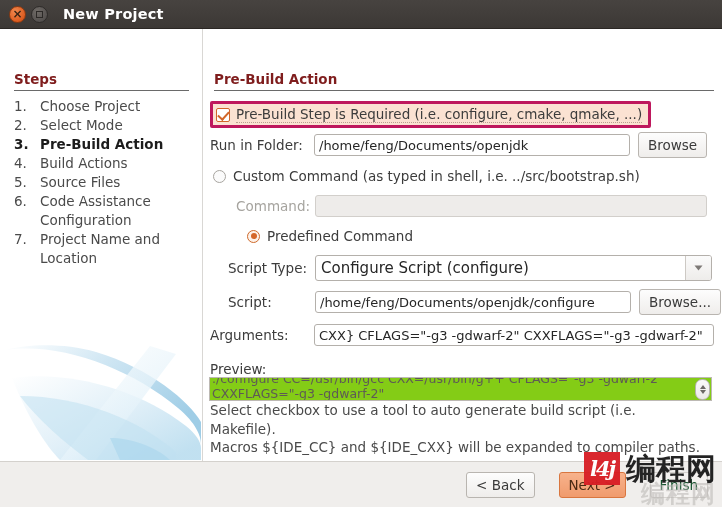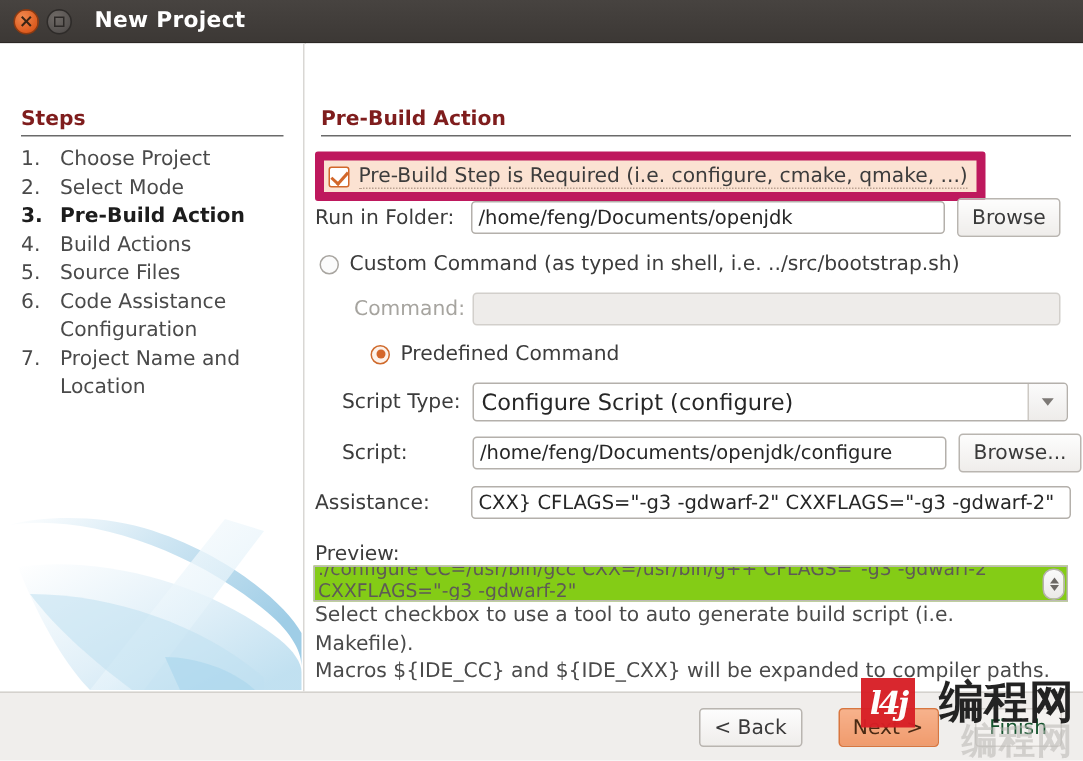--- a/index.html
+++ b/index.html
@@ -128,21 +128,21 @@
   .btn.disabled { color: #14532d; background: #f4f2f0; border-color: #d5d2ce; }
   .btn.accent {
     background: linear-gradient(to bottom, #f7b28c 0%, #f09b6d 100%);
     border: 1px solid #d9763f; color: #4a2a14;
   }
 
   
   .chk-wrap {
     position: absolute; top: 72px; left: 210px;
     display: flex; align-items: center;
-    background: #fbe2d2; border: 6px solid #be185d;
+    background: #fbe2d2; border: 3px solid #be185d;
     border-radius: 2px; padding: 2px 6px 2px 3px;
   }
   .cbox {
     width: 14px; height: 14px; flex: none;
     background: #ffffff; border: 1.5px solid #d2672a;
     border-radius: 2px; margin-right: 6px;
     position: relative;
   }
   .cbox::after {
     content: ""; position: absolute;
@@ -229,21 +229,21 @@
     border-top: 1px solid #d4d1cd;
   }
   .btnrow {
     position: absolute; right: 14px; top: 10px;
     display: flex; align-items: center; gap: 24px;
   }
 
   
   .watermark {
     position: absolute; right: 6px; top: 452px;
-    display: flex; align-items: center; gap: 16px;
+    display: flex; align-items: center; gap: 6px;
     pointer-events: none; opacity: .96;
   }
   .wm-logo {
     width: 36px; height: 33px; background: #d81f26;
     display: flex; align-items: center; justify-content: center;
     color: #ffffff; font-size: 21px; font-weight: bold;
     font-family: "DejaVu Serif", serif; font-style: italic;
     letter-spacing: -2px;
   }
   .wm-text {
@@ -378,21 +378,21 @@
       </span>
     </div>
 
     <div class="row" style="left:228px; top:260px;">
       <span class="lab" style="width:82px;">Script:</span>
       <span class="tf" style="width:316px; margin-left:5px;">/home/feng/Documents/openjdk/configure</span>
       <span class="btn" style="margin-left:8px;">Browse...</span>
     </div>
 
     <div class="row" style="left:210px; top:295px;">
-      <span class="lab" style="width:100px;">Assistance:</span>
+      <span class="lab" style="width:100px;">Arguments:</span>
       <span class="tf" style="width:400px; margin-left:4px;">CXX} CFLAGS="-g3 -gdwarf-2" CXXFLAGS="-g3 -gdwarf-2"</span>
     </div>
 
     <div class="prev-lbl">Preview:</div>
     <div class="prev-box">
       <div class="prev-line" style="margin-top:-7px;">./configure CC=/usr/bin/gcc CXX=/usr/bin/g++ CFLAGS="-g3 -gdwarf-2"</div>
       <div class="prev-line">CXXFLAGS="-g3 -gdwarf-2"</div>
       <div class="prev-spin">
         <i class="up"></i>
         <i class="dn"></i>

